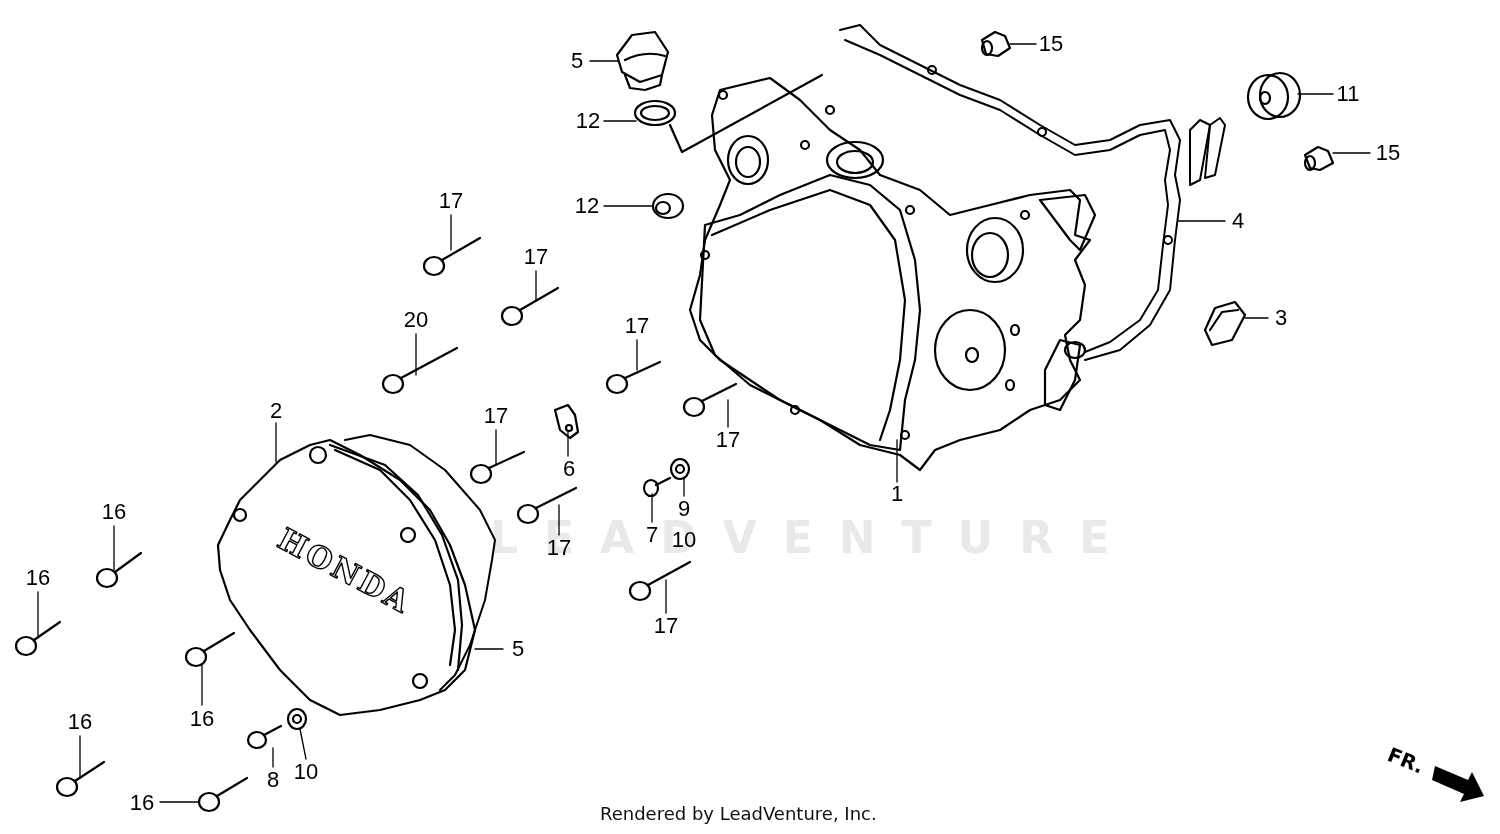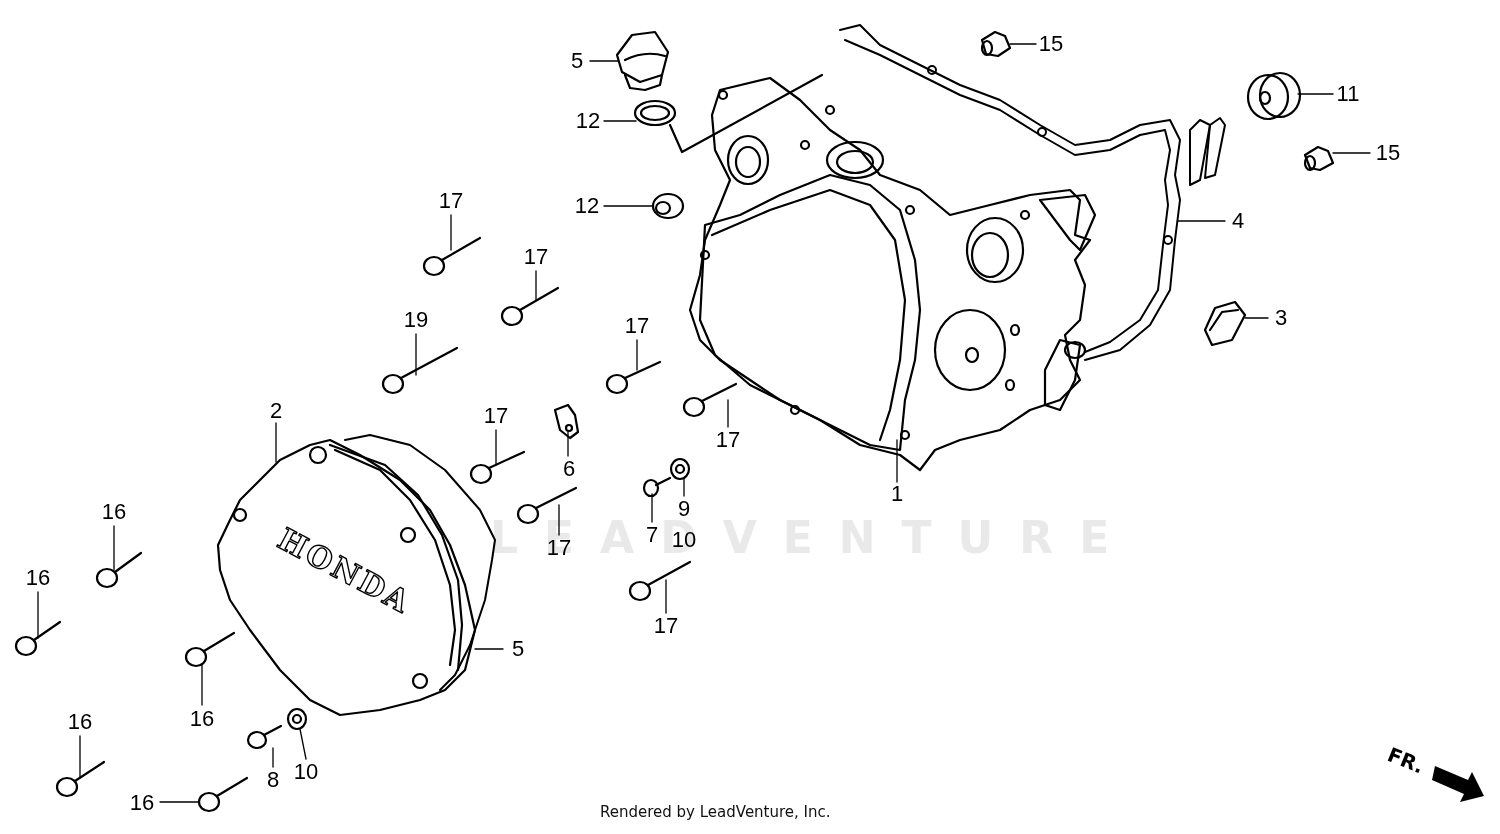--- a/index.html
+++ b/index.html
@@ -1,20 +1,20 @@
 <!DOCTYPE html>
 <html><head>
 <meta charset="utf-8">
 <style>
   html, body { margin:0; padding:0; background:#ffffff; }
   body { width:1500px; height:834px; position:relative; overflow:hidden; font-family:"Liberation Sans", sans-serif; }
   #stage { position:absolute; left:0; top:0; width:1500px; height:834px; }
   .callout { position:absolute; font-family:"Liberation Sans", sans-serif; font-size:22px; color:#000; line-height:1; transform:translate(-50%,-50%); white-space:nowrap; }
   .watermark { position:absolute; left:490px; top:512px; font-family:"DejaVu Sans", sans-serif; font-weight:bold; font-size:44px; letter-spacing:26px; color:#e9e9e9; }
-  .footer { position:absolute; left:600px; top:803px; font-family:"DejaVu Sans", sans-serif; font-size:15px; color:#111; }
+  .footer { position:absolute; left:600px; top:803px; font-family:"DejaVu Sans", sans-serif; font-size:18px; color:#111; }
   .fr { position:absolute; left:1380px; top:738px; width:110px; height:70px; }
   svg.drawing { position:absolute; left:0; top:0; }
 </style>
 </head>
 <body>
 
 <div id="stage">
 
   <div class="watermark">LEADVENTURE</div>
 
@@ -239,21 +239,21 @@
     <span class="callout" style="left:202px;top:719px">16</span>
     <span class="callout" style="left:80px;top:722px">16</span>
     <span class="callout" style="left:142px;top:803px">16</span>
     <span class="callout" style="left:451px;top:201px">17</span>
     <span class="callout" style="left:536px;top:257px">17</span>
     <span class="callout" style="left:637px;top:326px">17</span>
     <span class="callout" style="left:496px;top:416px">17</span>
     <span class="callout" style="left:728px;top:440px">17</span>
     <span class="callout" style="left:559px;top:548px">17</span>
     <span class="callout" style="left:666px;top:626px">17</span>
-    <span class="callout" style="left:416px;top:320px">19</span>
+    <span class="callout" style="left:416px;top:320px">20</span>
   </div>
 
   <div class="fr">
     <svg width="110" height="70" viewBox="0 0 110 70">
       <text x="6" y="22" font-family="DejaVu Sans, sans-serif" font-weight="bold" font-size="20" fill="#000" transform="rotate(22 6 22)">FR.</text>
       <polygon points="55,28 88,42 92,34 104,58 80,64 84,56 52,42" fill="#000"></polygon>
     </svg>
   </div>
 
   <div class="footer">Rendered by LeadVenture, Inc.</div>

